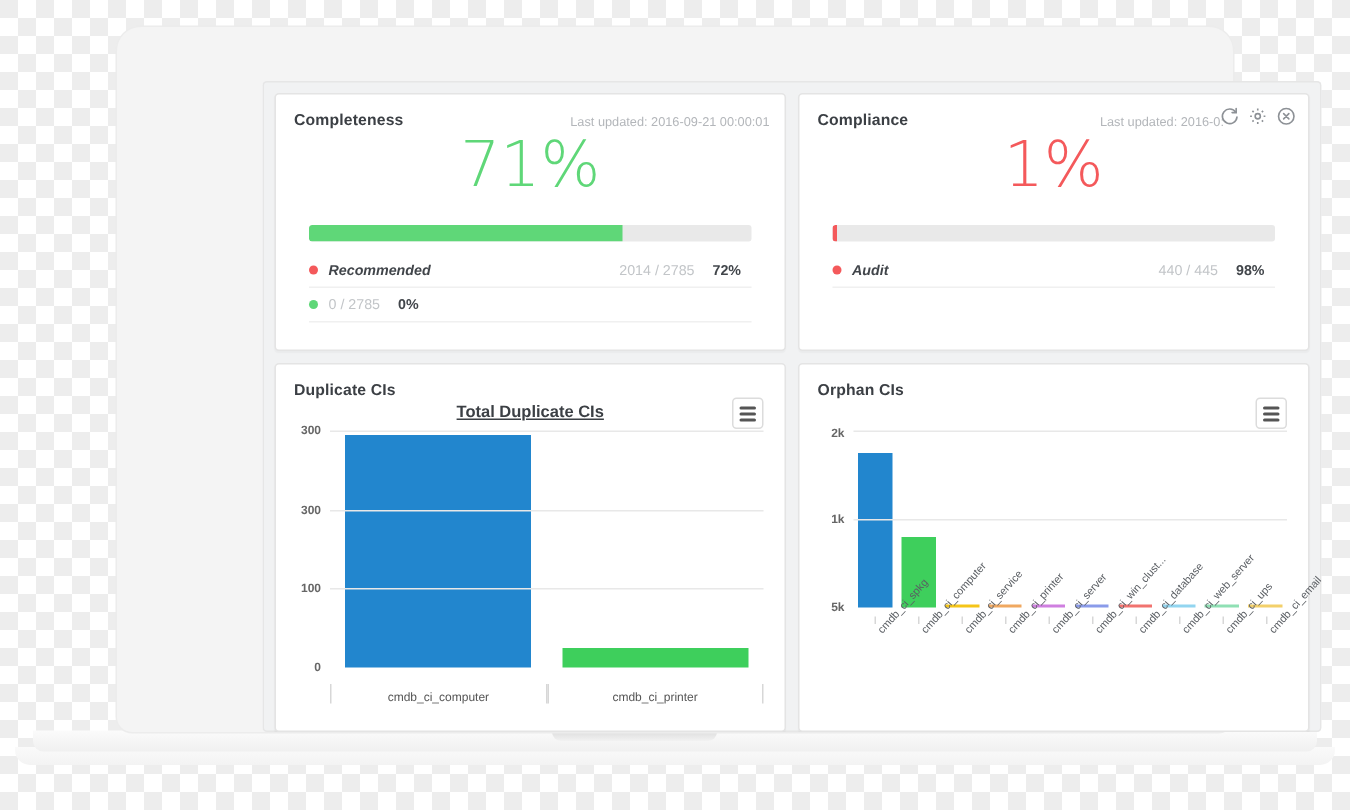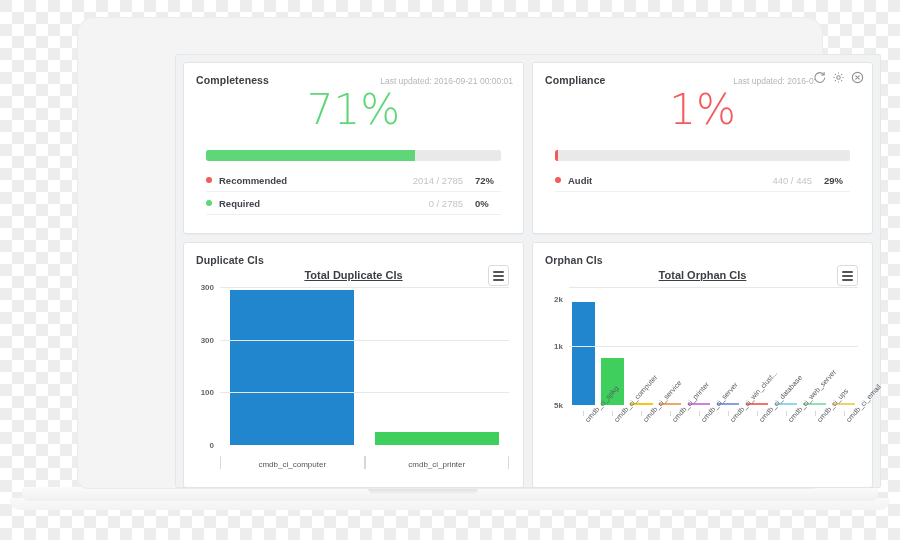--- a/index.html
+++ b/index.html
@@ -78,21 +78,21 @@
   .pfill.green{background:#5fd778;}
   .pfill.red{background:#f4595b;}
   .legend{position:absolute;left:22px;right:22px;top:106px;}
   .lrow{
     display:flex;align-items:center;height:22px;
     border-bottom:1px solid #f0f0f0;font-size:9.5px;
   }
   .dot{width:6px;height:6px;border-radius:50%;margin-right:7px;flex:0 0 auto;}
   .dot.red{background:#f4595b;}
   .dot.green{background:#5fd778;}
-  .lname{color:#41454a;font-weight:bold;flex:1;}
+  .lname{color:#41454a;font-weight:bold;flex:1;font-style:italic;}
   .lratio{color:#c2c5c8;margin-right:12px;}
   .lpct{color:#41454a;font-weight:bold;min-width:26px;text-align:left;}
 
   
   .chart-head{position:absolute;left:0;right:0;top:26px;text-align:center;
     font-size:11px;font-weight:bold;color:#3b3f44;text-decoration:underline;}
   .burger{
     position:absolute;right:14px;top:22px;width:19px;height:19px;
     border:1px solid #dcdcdc;border-radius:3px;background:#fff;
     display:flex;flex-direction:column;justify-content:center;align-items:center;gap:2px;
@@ -151,21 +151,20 @@
 
             <div class="legend">
               <div class="lrow">
                 <span class="dot red"></span>
                 <span class="lname">Recommended</span>
                 <span class="lratio">2014 / 2785</span>
                 <span class="lpct">72%</span>
               </div>
               <div class="lrow">
                 <span class="dot green"></span>
-                <span class="lname">Required</span>
                 <span class="lratio">0 / 2785</span>
                 <span class="lpct">0%</span>
               </div>
             </div>
           </div>
 
           <div class="card">
             <div class="card-title">Compliance</div>
             <div class="card-sub clipped">Last updated: 2016-0:</div>
 
@@ -194,21 +193,21 @@
 
             <div class="pbar">
               <div class="pfill red" id="cl-fill" style="width: 1%;"></div>
             </div>
 
             <div class="legend">
               <div class="lrow">
                 <span class="dot red"></span>
                 <span class="lname">Audit</span>
                 <span class="lratio">440 / 445</span>
-                <span class="lpct">29%</span>
+                <span class="lpct">98%</span>
               </div>
             </div>
           </div>
         </div>
 
         <div class="row bottom">
 
           <div class="card">
             <div class="card-title">Duplicate CIs</div>
             <div class="chart-head">Total Duplicate CIs</div>
@@ -240,32 +239,31 @@
                 </div>
               <div class="xaxis dup-x" id="dup-xaxis">
                   <div class="xtick">cmdb_ci_computer</div>
                   <div class="xtick">cmdb_ci_printer</div>
                 </div>
             </div>
           </div>
 
           <div class="card">
             <div class="card-title">Orphan CIs</div>
-            <div class="chart-head">Total Orphan CIs</div>
             <div class="burger">
               <i></i>
                 <i></i>
                 <i></i>
             </div>
 
             <div class="plot orph">
               <div class="ylabels" id="orph-ylabels">
                   <div class="ylab" style="top: 118px;">5k</div>
                   <div class="ylab" style="top: 59px;">1k</div>
-                  <div class="ylab" style="top: 12px; text-align: center;">2k</div>
+                  <div class="ylab" style="top: 2px; text-align: center;">2k</div>
                 </div>
               <div class="grid" id="orph-grid" style="height: 118px;">
                 <div class="bars" id="orph-bars" style="height: 118px;">
                     <div class="bslot">
                       <div class="bar" title="cmdb_ci_spkg: 1750" style="height: 103.25px; background: rgb(34, 134, 206);"></div>
                     </div>
                     <div class="bslot">
                       <div class="bar" title="cmdb_ci_computer: 800" style="height: 47.2px; background: rgb(62, 207, 92);"></div>
                     </div>
                     <div class="bslot">

